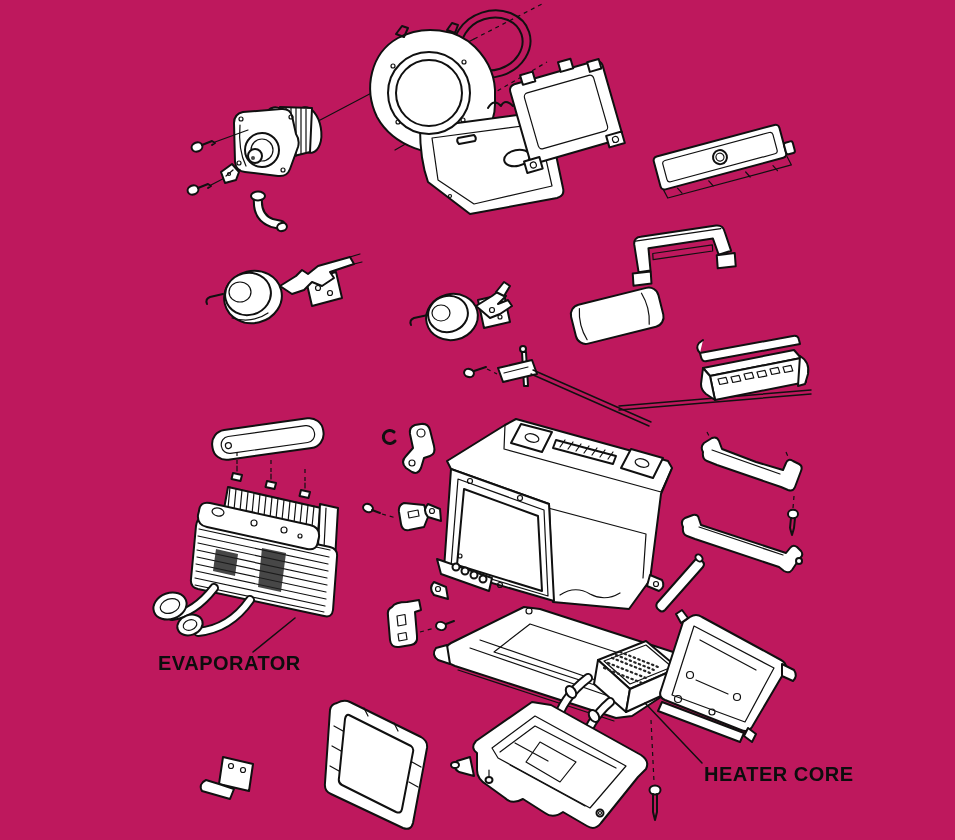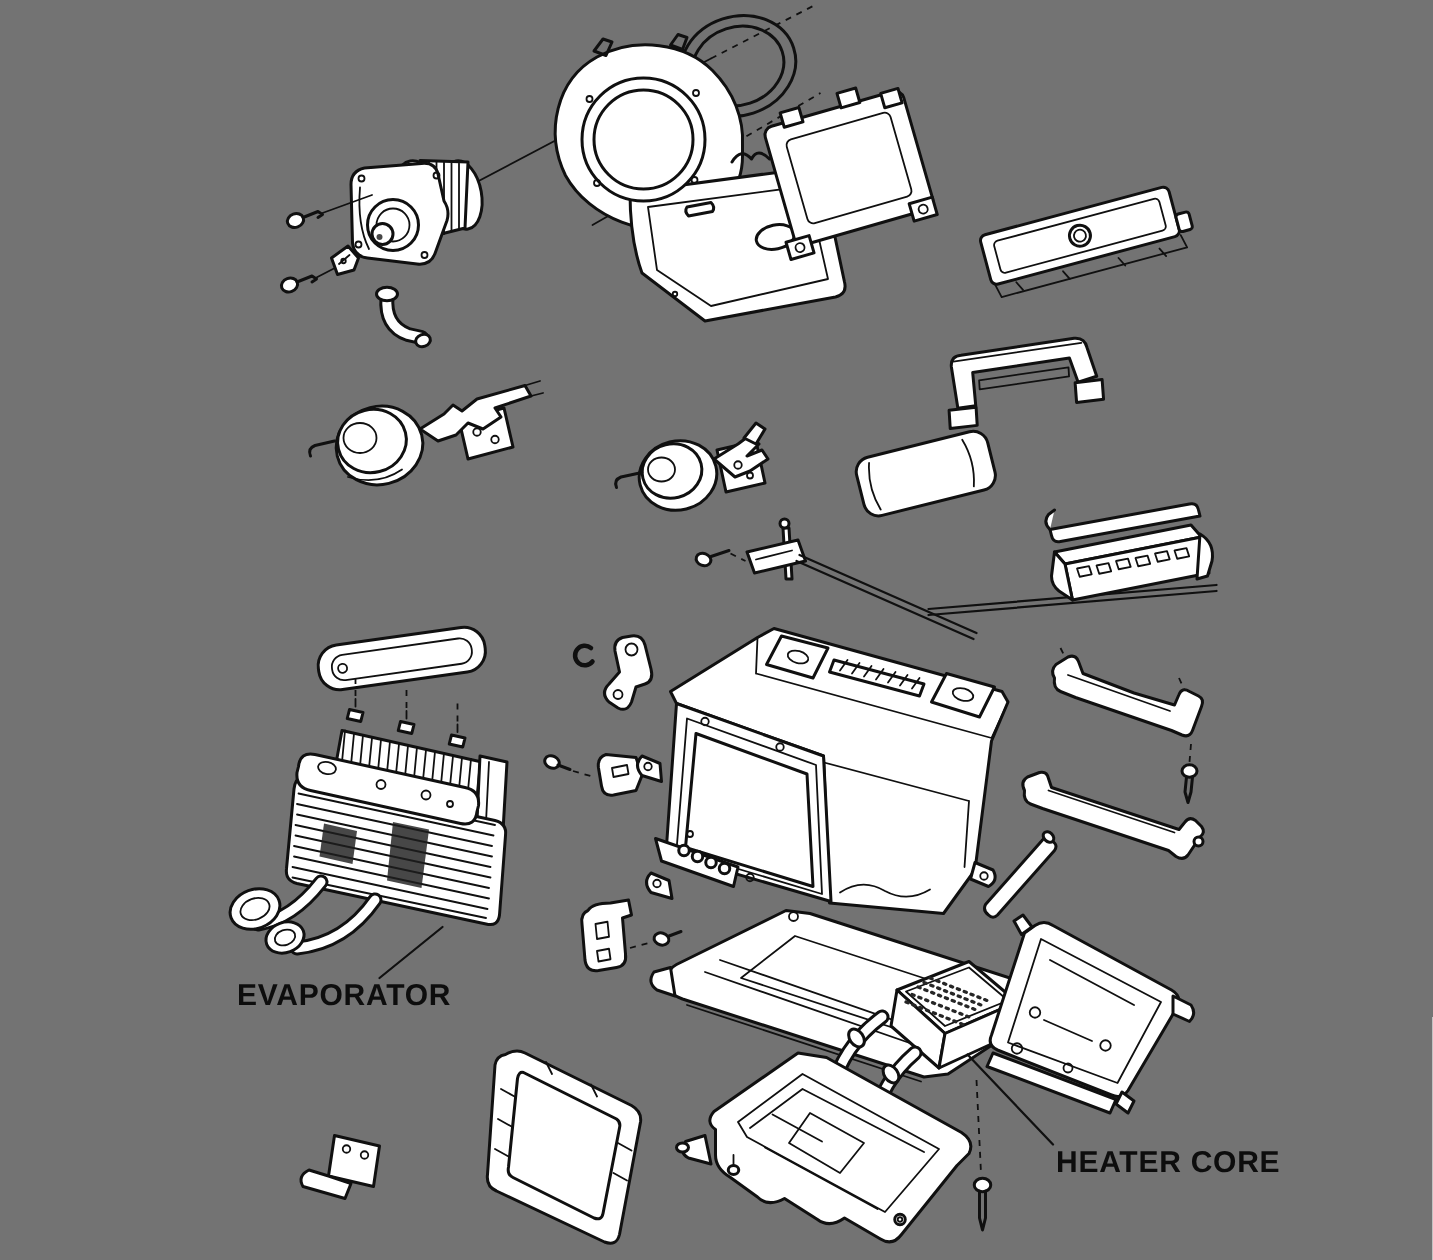--- a/index.html
+++ b/index.html
@@ -1,16 +1,16 @@
 <!DOCTYPE html>
 <html><head>
 <meta charset="utf-8">
 <style>
   html,body{margin:0;padding:0;background:#ffffff;}
-  .stage{position:relative;width:955px;height:840px;background:#737373;overflow:hidden;
+  .stage{position:relative;width:955px;height:840px;background:#be185d;overflow:hidden;
          font-family:"Liberation Sans",sans-serif;}
   svg{position:absolute;inset:0;}
   .p  {stroke:#101010;fill:none;stroke-width:2;stroke-linecap:round;stroke-linejoin:round;}
   .pf {stroke:#101010;fill:#ffffff;stroke-width:2;stroke-linecap:round;stroke-linejoin:round;}
   .t  {stroke:#101010;fill:none;stroke-width:1.2;stroke-linecap:round;stroke-linejoin:round;}
   .t15{stroke:#101010;fill:none;stroke-width:1.5;stroke-linecap:round;stroke-linejoin:round;}
   .dash{stroke:#101010;fill:none;stroke-width:1.2;stroke-dasharray:4 4;}
   .dot {stroke:#262626;fill:none;stroke-width:2.2;stroke-dasharray:1.5 3.4;stroke-linecap:round;}
   .dk {fill:#1f1f1f;opacity:.82;stroke:none;}
   .lbl{font-family:"Liberation Sans",sans-serif;font-size:20px;font-weight:bold;

